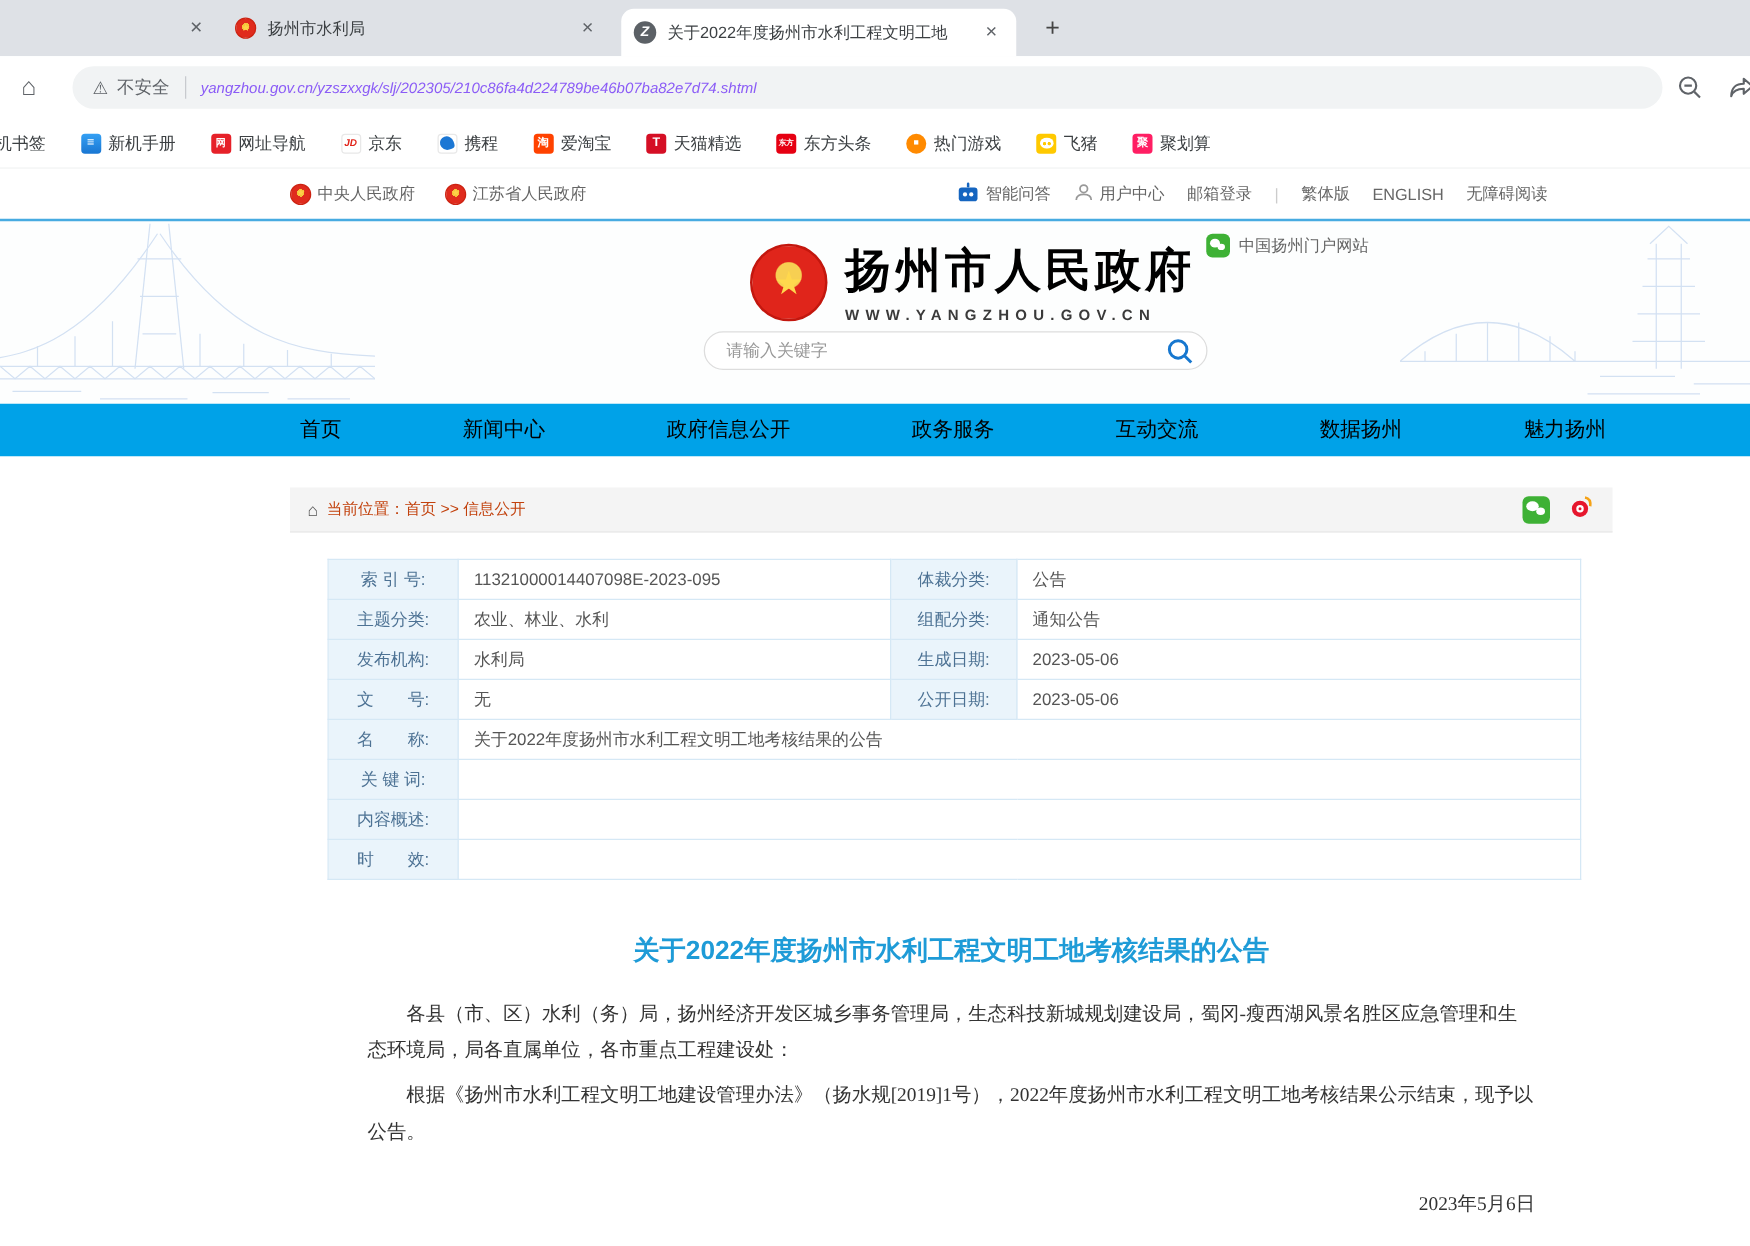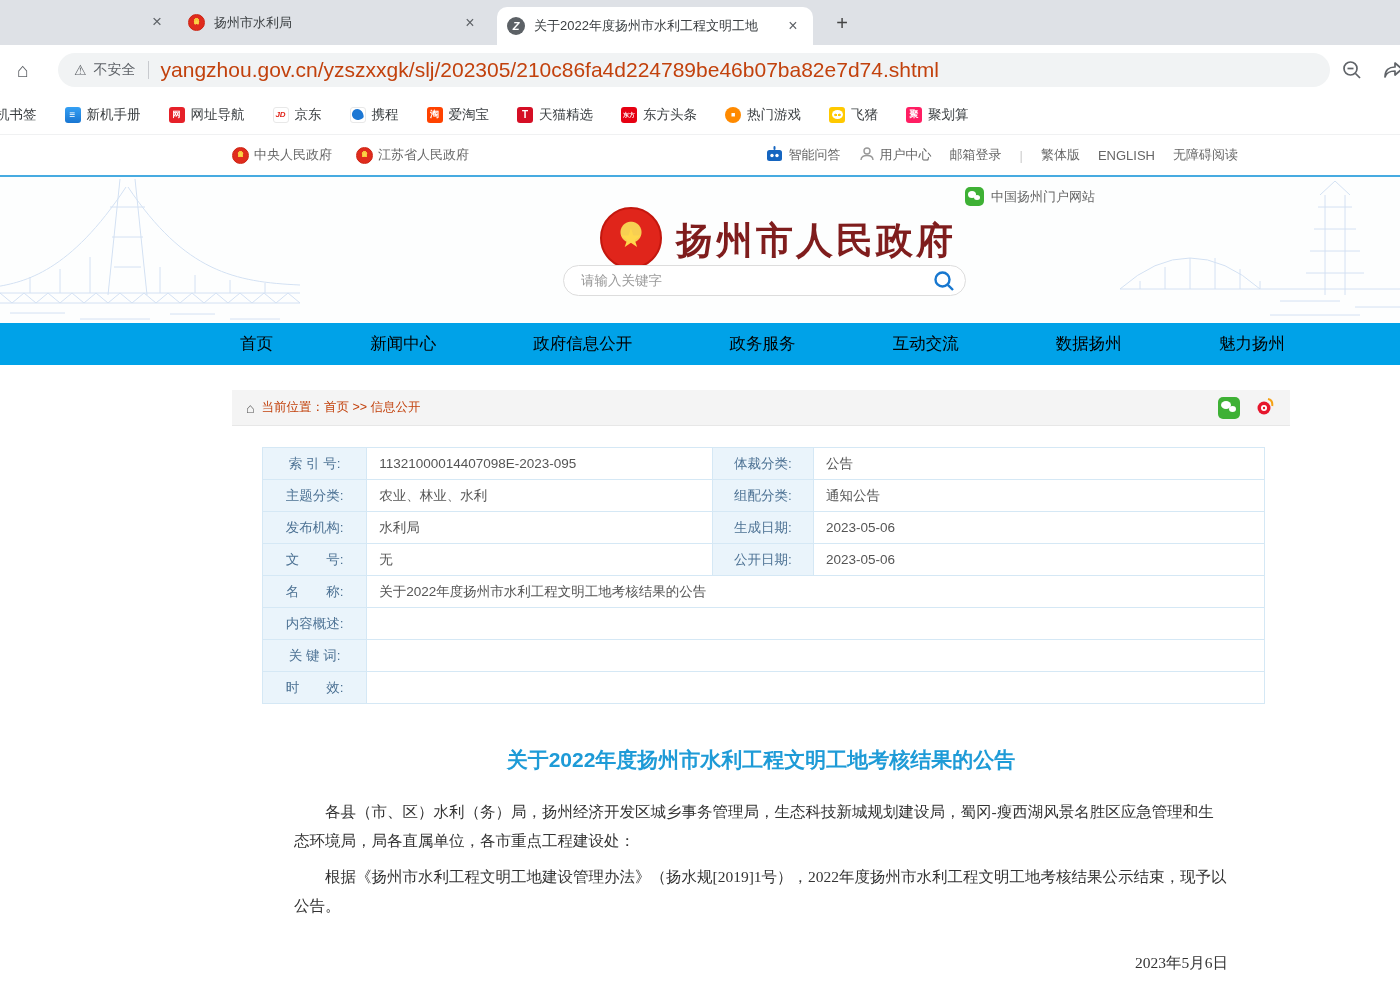--- a/index.html
+++ b/index.html
@@ -27,21 +27,21 @@
     font-style:italic; }
 
   .toolbar { position:absolute; left:0; top:45px; width:1400px; height:50px; background:#fff; }
   .home-btn { position:absolute; left:10px; top:12px; width:26px; height:26px; font-size:20px;
     color:#5f6368; display:flex; align-items:center; justify-content:center; }
   .addr-pill { position:absolute; left:58px; top:8px; width:1272px; height:34px; border-radius:17px;
     background:#f1f3f4; display:flex; align-items:center; padding:0 16px; }
   .addr-warn { color:#5f6368; font-size:14px; margin-right:7px; }
   .addr-sec { color:#5f6368; font-size:14px; }
   .addr-div { width:1px; height:18px; background:#c8cace; margin:0 12px; }
-  .addr-url { color:#c2410c; font-size:21px; white-space:nowrap; }
+  .addr-url { color:#8b5cf6; font-size:12px; white-space:nowrap;font-style:italic; }
   .tb-icon { position:absolute; top:13px; width:24px; height:24px; color:#5f6368; }
 
   .bookmarks { position:absolute; left:0; top:95px; width:1400px; height:40px; background:#fff;
     display:flex; align-items:center; gap:28px; border-bottom:1px solid #f0f1f2; }
   .bm { display:flex; align-items:center; gap:6px; font-size:13.5px; color:#3c4043; white-space:nowrap; }
   .bm-first { margin-left:-4px; }
   .bicon { width:16px; height:16px; border-radius:3px; display:flex; align-items:center;
     justify-content:center; color:#fff; font-size:9px; font-weight:bold; flex:0 0 auto; line-height:1; }
   .bi-blue { background:linear-gradient(#34a0f4,#1976d2); font-size:10px; }
   .bi-red { background:#e62129; font-size:8px; }
@@ -68,22 +68,22 @@
 
   
   .siteheader { position:absolute; left:0; top:175px; width:1400px; height:148px;
     background:#fdfefe; border-top:2px solid #47abe1; overflow:hidden; }
   .header-art { position:absolute; top:0; opacity:.85; }
   .logo-row { position:absolute; left:600px; top:15px; display:flex; align-items:center; gap:14px; }
   .big-emblem { width:62px; height:62px; border-radius:50%;
     background:radial-gradient(circle at 50% 40%, #f7cf52 0 10px, #e0251b 11px 100%);
     border:2px solid #c3170e; display:flex; align-items:center; justify-content:center;
     color:#ffd84d; font-size:26px; line-height:1; }
-  .site-name { color:#7f1d1d; font-size:37px; font-weight:bold; letter-spacing:3px;
-    font-family:"Liberation Serif","DejaVu Serif",serif;margin-top:24px; }
+  .site-name { color:#000000; font-size:37px; font-weight:bold; letter-spacing:3px;
+    font-family:"Liberation Serif","DejaVu Serif",serif; }
   .site-url { color:#3a3a3a; font-size:12px; font-weight:bold; letter-spacing:5px; margin-top:3px; }
   .portal { position:absolute; left:965px; top:10px; display:flex; align-items:center; gap:7px;
     font-size:13px; color:#666; }
   .wechat-ic { width:19px; height:19px; border-radius:5px; background:#3eb135; position:relative; flex:0 0 auto; }
   .wechat-ic::before { content:""; position:absolute; left:3px; top:4px; width:8px; height:7px;
     border-radius:50%; background:#fff; }
   .wechat-ic::after { content:""; position:absolute; left:9px; top:8px; width:6px; height:5px;
     border-radius:50%; background:#fff; }
   .searchbox { position:absolute; left:563px; top:88px; width:403px; height:31px; background:#fff;
     border:1px solid #ddd; border-radius:16px; display:flex; }
@@ -360,25 +360,25 @@
       <td class="lbl">文　　号:</td>
       <td class="val v1">无</td>
       <td class="lbl l2">公开日期:</td>
       <td class="val v2">2023-05-06</td>
     </tr>
     <tr>
       <td class="lbl">名　　称:</td>
       <td class="val" colspan="3">关于2022年度扬州市水利工程文明工地考核结果的公告</td>
     </tr>
     <tr>
+      <td class="lbl">关 键 词:</td>
+      <td class="val" colspan="3"></td>
+    </tr>
+    <tr>
       <td class="lbl">内容概述:</td>
-      <td class="val" colspan="3"></td>
-    </tr>
-    <tr>
-      <td class="lbl">关 键 词:</td>
       <td class="val" colspan="3"></td>
     </tr>
     <tr>
       <td class="lbl">时　　效:</td>
       <td class="val" colspan="3"></td>
     </tr>
   </tbody>
     </table>
 
   <div class="article">

